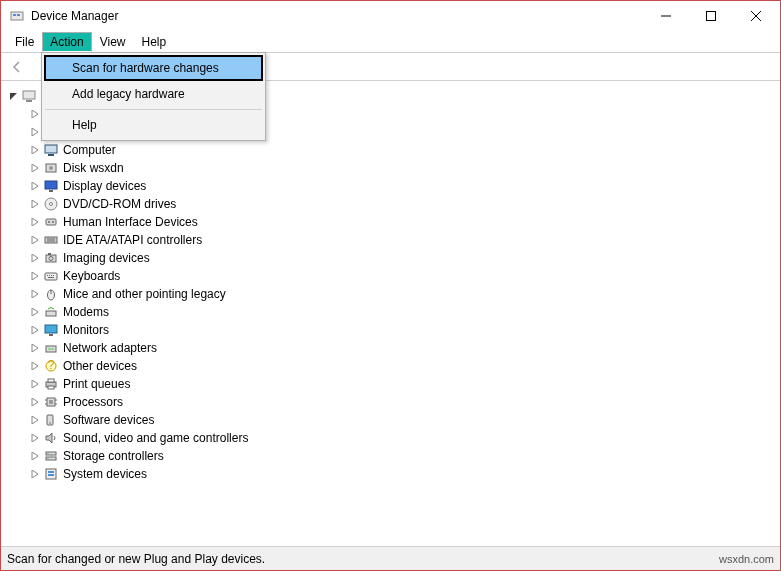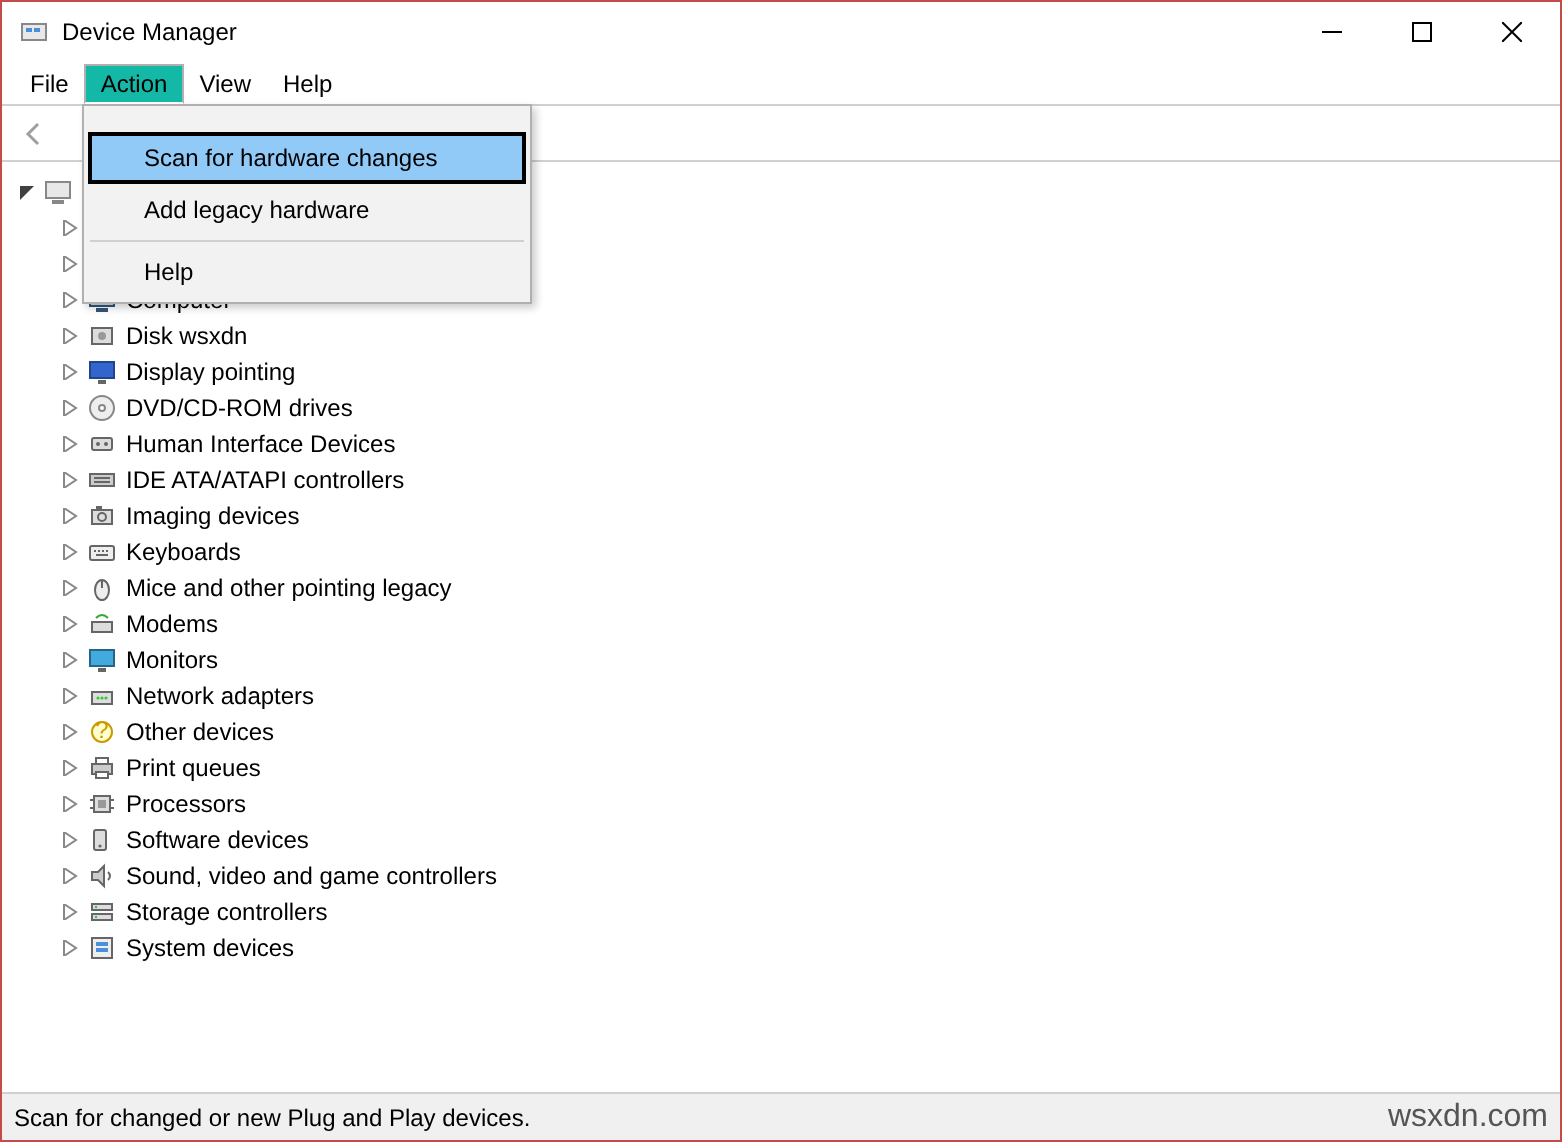--- a/index.html
+++ b/index.html
@@ -10,38 +10,38 @@
 .titlebar .title { flex: 0 0 auto; font-size: 12px; }
 .titlebar .spacer { flex: 1; }
 .win-btn { width: 45px; height: 28px; display: flex; align-items: center; justify-content: center; }
 
 .menubar { height: 22px; display: flex; align-items: center; padding: 0 6px; border-bottom: 1px solid #d0d0d0; position: relative; }
 .menu-item { padding: 2px 8px; height: 20px; display: flex; align-items: center; cursor: default; }
 .menu-item.open { background: #14b8a6; border: 1px solid #b0b0b0; border-bottom: 1px solid #fff; position: relative; z-index: 20; padding: 1px 7px; }
 
 .dropdown { position: absolute; left: 40px; top: 51px; width: 225px; background: #f2f2f2; border: 1px solid #b0b0b0; box-shadow: 2px 2px 4px rgba(0,0,0,0.2); z-index: 15; padding: 2px; }
 .dropdown-item { height: 26px; display: flex; align-items: center; padding-left: 28px; cursor: default; }
-.dropdown-item.highlight { background: #91c9f7; border: 2px solid #000; padding-left: 26px; height: 26px; margin-top: 11px; }
+.dropdown-item.highlight { background: #91c9f7; border: 2px solid #000; padding-left: 26px; height: 26px; }
 .dropdown-sep { height: 1px; background: #d0d0d0; margin: 2px 1px; }
 
 .toolbar { height: 28px; border-bottom: 1px solid #d0d0d0; display: flex; align-items: center; padding: 0 4px; gap: 4px; position: relative; z-index: 1; }
 .tb-btn { width: 24px; height: 24px; display: flex; align-items: center; justify-content: center; opacity: 0.7; }
 .tb-sep { width: 1px; height: 20px; background: #d0d0d0; margin: 0 2px; }
 
 .tree { position: absolute; left: 4px; right: 4px; top: 82px; bottom: 32px; background: #fff; overflow: auto; padding: 4px 0; }
 .tree-row { height: 18px; display: flex; align-items: center; padding-left: 14px; white-space: nowrap; }
 .tree-row.root { padding-left: 2px; }
 .tree-row.child { padding-left: 24px; }
 .expander { width: 12px; height: 12px; display: flex; align-items: center; justify-content: center; margin-right: 2px; cursor: pointer; }
 .expander svg { display: block; }
 .node-icon { width: 16px; height: 16px; margin-right: 4px; display: flex; align-items: center; justify-content: center; }
 .node-label { font-size: 12px; }
 
 .statusbar { position: absolute; left: 0; right: 0; bottom: 0; height: 24px; border-top: 1px solid #d0d0d0; display: flex; align-items: center; padding: 0 6px; background: #f0f0f0; }
-.statusbar .right { margin-left: auto; font-size: 16px; color: #555; }
+.statusbar .right { margin-left: auto; font-size: 11px; color: #555; }
 </style>
 </head>
 <body>
 
 <div class="titlebar">
   <span class="app-icon">
     <svg width="14" height="14" viewBox="0 0 14 14">
         <rect x="1" y="3" width="12" height="8" fill="#e8e8e8" stroke="#888"></rect>
         <rect x="3" y="5" width="3" height="2" fill="#4a90d9"></rect>
         <rect x="7" y="5" width="3" height="2" fill="#4a90d9"></rect>
@@ -172,21 +172,21 @@
           <svg width="8" height="8">
             <path d="M1 0 L7 4 L1 8 Z" fill="none" stroke="#888"></path>
           </svg>
         </span>
         <span class="node-icon">
           <svg width="14" height="14">
             <rect x="1" y="2" width="12" height="8" fill="#36c" stroke="#248"></rect>
             <rect x="5" y="11" width="4" height="2" fill="#666"></rect>
           </svg>
         </span>
-        <span class="node-label">Display pointing</span>
+        <span class="node-label">Display devices</span>
       </div>
       <div class="tree-row child">
         <span class="expander">
           <svg width="8" height="8">
             <path d="M1 0 L7 4 L1 8 Z" fill="none" stroke="#888"></path>
           </svg>
         </span>
         <span class="node-icon">
           <svg width="14" height="14">
             <circle cx="7" cy="7" r="6" fill="#eee" stroke="#888"></circle>

